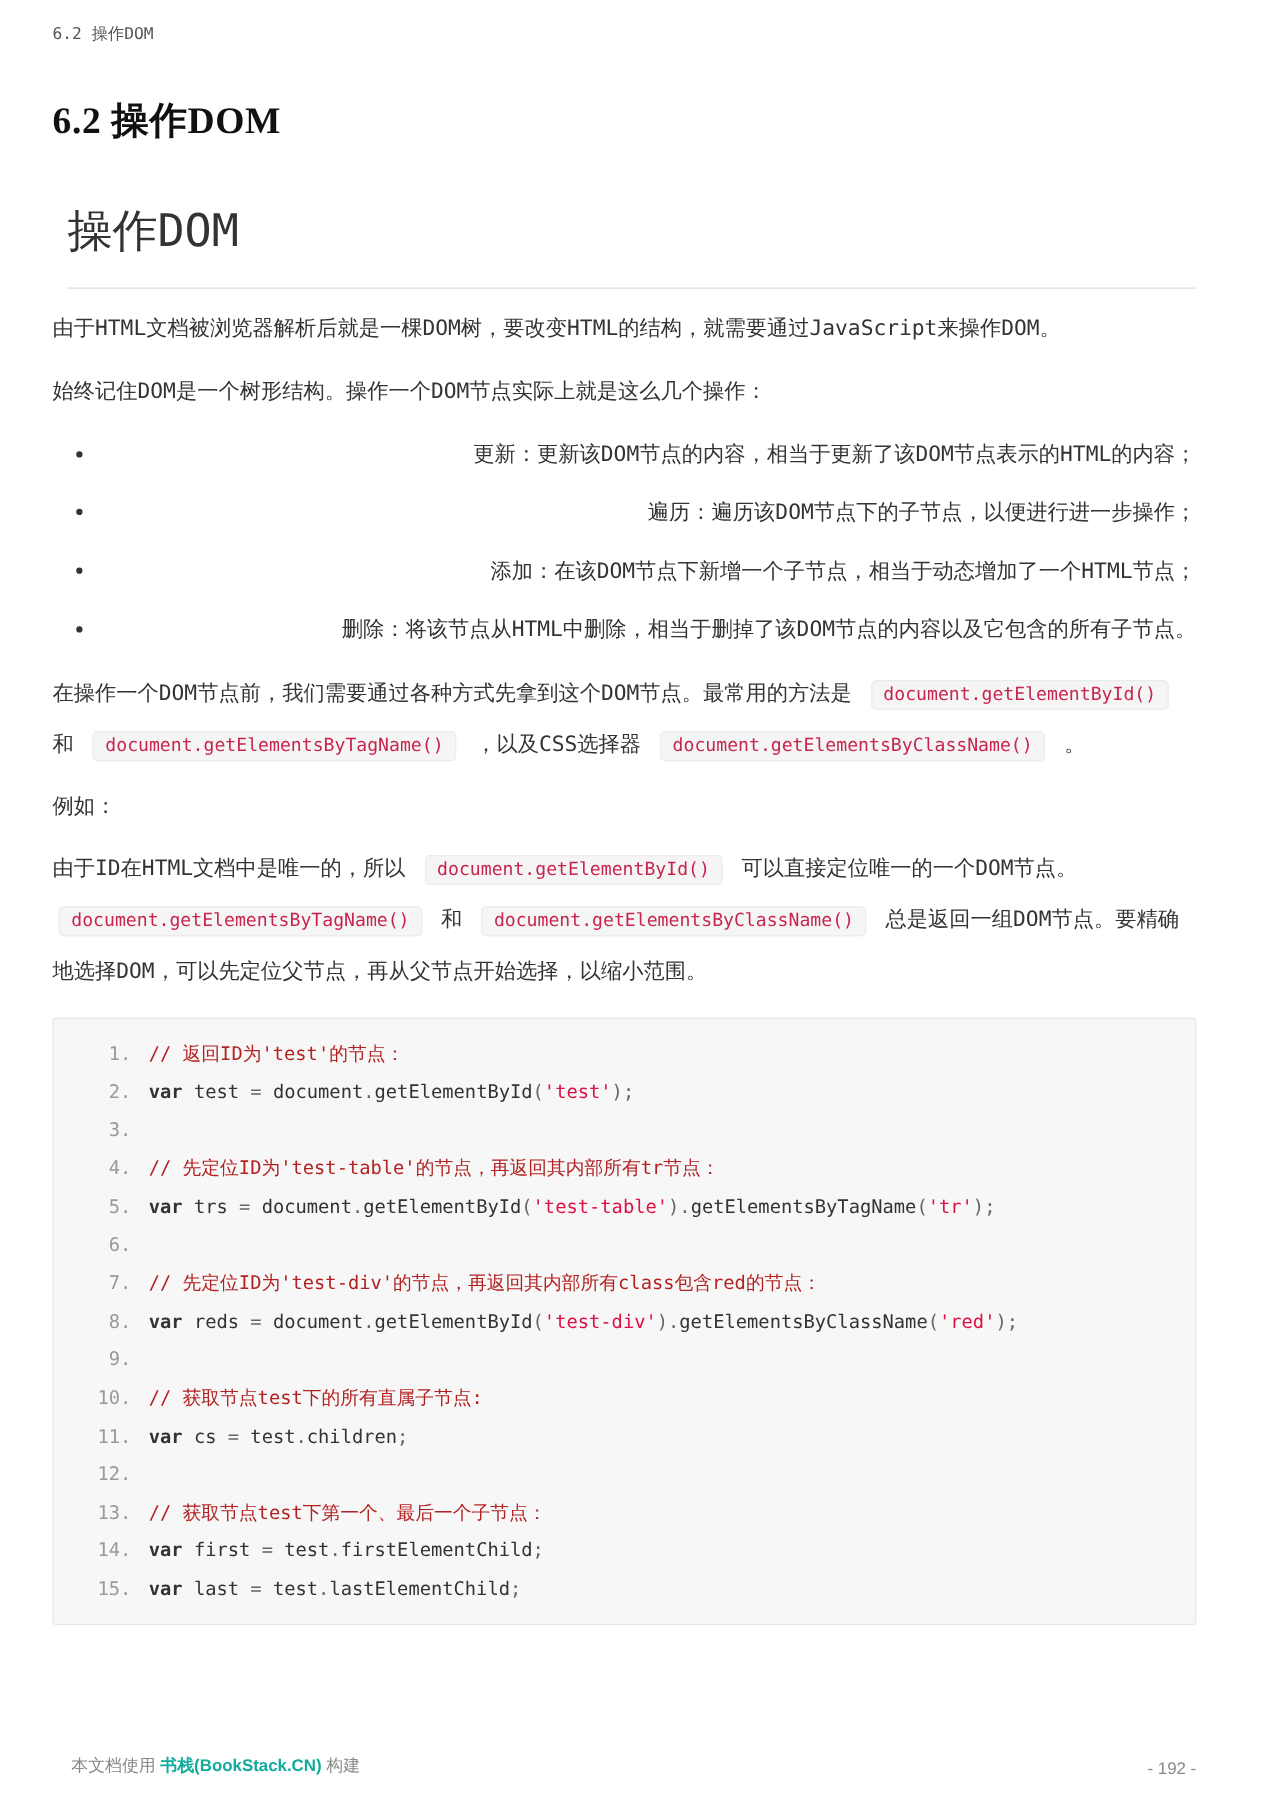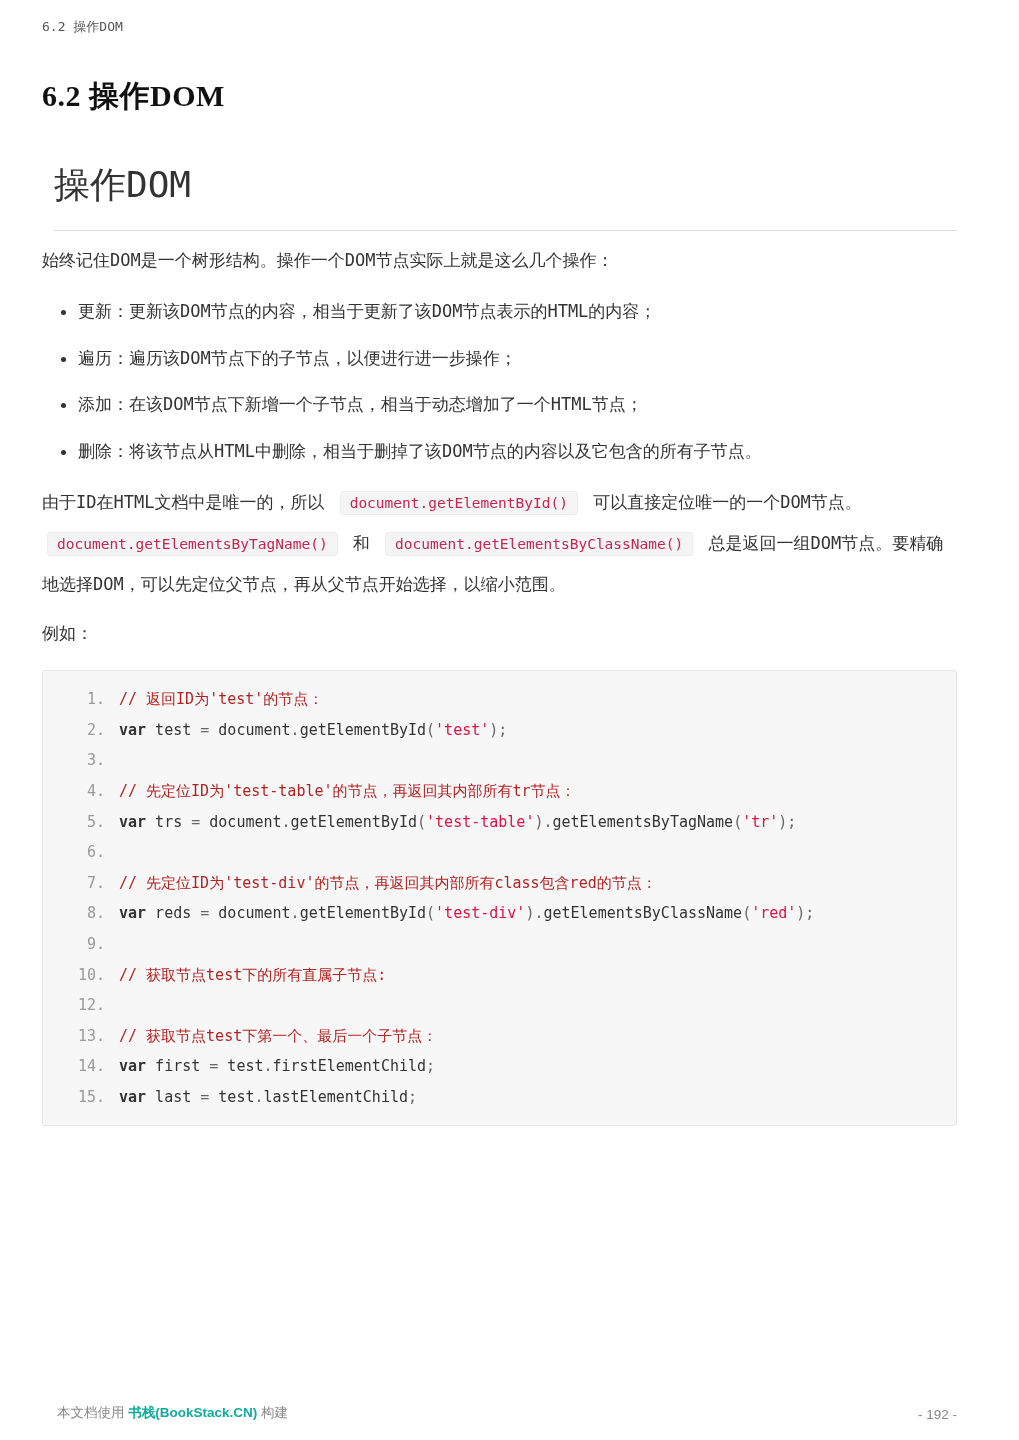--- a/index.html
+++ b/index.html
@@ -55,20 +55,21 @@
   ul.op-list {
     margin: 10px 0;
     padding-left: 36px;
   }
   ul.op-list li {
     font-family: "DejaVu Sans Mono", "Liberation Sans", sans-serif;
     font-size: 17px;
     line-height: 2.4;
     margin: 6px 0;
     color: #333333;
+    text-align: right;
   }
   .inline-code {
     font-family: "DejaVu Sans Mono", "Liberation Mono", monospace;
     font-size: 14.5px;
     color: #c7254e;
     background: #f5f5f5;
     border: 1px solid #ececec;
     border-radius: 4px;
     padding: 3px 9px;
     margin: 0 5px;
@@ -126,34 +127,36 @@
 <body>
 
 <div class="page">
 
   <div class="running-header">6.2 操作DOM</div>
 
   <h1 class="doc-title">6.2 操作DOM</h1>
 
   <h2 class="section-title">操作DOM</h2>
 
+  <p class="body-text first-after-title">由于HTML文档被浏览器解析后就是一棵DOM树，要改变HTML的结构，就需要通过JavaScript来操作DOM。</p>
 
   <p class="body-text">始终记住DOM是一个树形结构。操作一个DOM节点实际上就是这么几个操作：</p>
 
   <ul class="op-list">
       <li>更新：更新该DOM节点的内容，相当于更新了该DOM节点表示的HTML的内容；</li>
       <li>遍历：遍历该DOM节点下的子节点，以便进行进一步操作；</li>
       <li>添加：在该DOM节点下新增一个子节点，相当于动态增加了一个HTML节点；</li>
       <li>删除：将该节点从HTML中删除，相当于删掉了该DOM节点的内容以及它包含的所有子节点。</li>
     </ul>
 
+  <p class="body-text"><span>在操作一个DOM节点前，我们需要通过各种方式先拿到这个DOM节点。最常用的方法是 </span><span class="inline-code">document.getElementById()</span><span> 和 </span><span class="inline-code">document.getElementsByTagName()</span><span> ，以及CSS选择器 </span><span class="inline-code">document.getElementsByClassName()</span><span> 。</span></p>
+
+  <p class="body-text">例如：</p>
 
   <p class="body-text"><span>由于ID在HTML文档中是唯一的，所以 </span><span class="inline-code">document.getElementById()</span><span> 可以直接定位唯一的一个DOM节点。 </span><span class="inline-code">document.getElementsByTagName()</span><span> 和 </span><span class="inline-code">document.getElementsByClassName()</span><span> 总是返回一组DOM节点。要精确地选择DOM，可以先定位父节点，再从父节点开始选择，以缩小范围。</span></p>
-
-  <p class="body-text">例如：</p>
 
   <div class="codeblock">
       <div class="code-line">
         <span class="ln">1.</span>
         <span class="code-text"><span class="tk-cm">// 返回ID为'test'的节点：</span></span>
       </div>
       <div class="code-line">
         <span class="ln">2.</span>
         <span class="code-text"><span class="tk-kw">var</span><span class="tk-pl"> test </span><span class="tk-op">=</span><span class="tk-pl"> document</span><span class="tk-op">.</span><span class="tk-pl">getElementById</span><span class="tk-op">(</span><span class="tk-st">'test'</span><span class="tk-op">);</span></span>
       </div>
@@ -181,20 +184,24 @@
         <span class="ln">8.</span>
         <span class="code-text"><span class="tk-kw">var</span><span class="tk-pl"> reds </span><span class="tk-op">=</span><span class="tk-pl"> document</span><span class="tk-op">.</span><span class="tk-pl">getElementById</span><span class="tk-op">(</span><span class="tk-st">'test-div'</span><span class="tk-op">).</span><span class="tk-pl">getElementsByClassName</span><span class="tk-op">(</span><span class="tk-st">'red'</span><span class="tk-op">);</span></span>
       </div>
       <div class="code-line">
         <span class="ln">9.</span>
         <span class="code-text"></span>
       </div>
       <div class="code-line">
         <span class="ln">10.</span>
         <span class="code-text"><span class="tk-cm">// 获取节点test下的所有直属子节点:</span></span>
+      </div>
+      <div class="code-line">
+        <span class="ln">11.</span>
+        <span class="code-text"><span class="tk-kw">var</span><span class="tk-pl"> cs </span><span class="tk-op">=</span><span class="tk-pl"> test</span><span class="tk-op">.</span><span class="tk-pl">children</span><span class="tk-op">;</span></span>
       </div>
       <div class="code-line">
         <span class="ln">12.</span>
         <span class="code-text"></span>
       </div>
       <div class="code-line">
         <span class="ln">13.</span>
         <span class="code-text"><span class="tk-cm">// 获取节点test下第一个、最后一个子节点：</span></span>
       </div>
       <div class="code-line">

